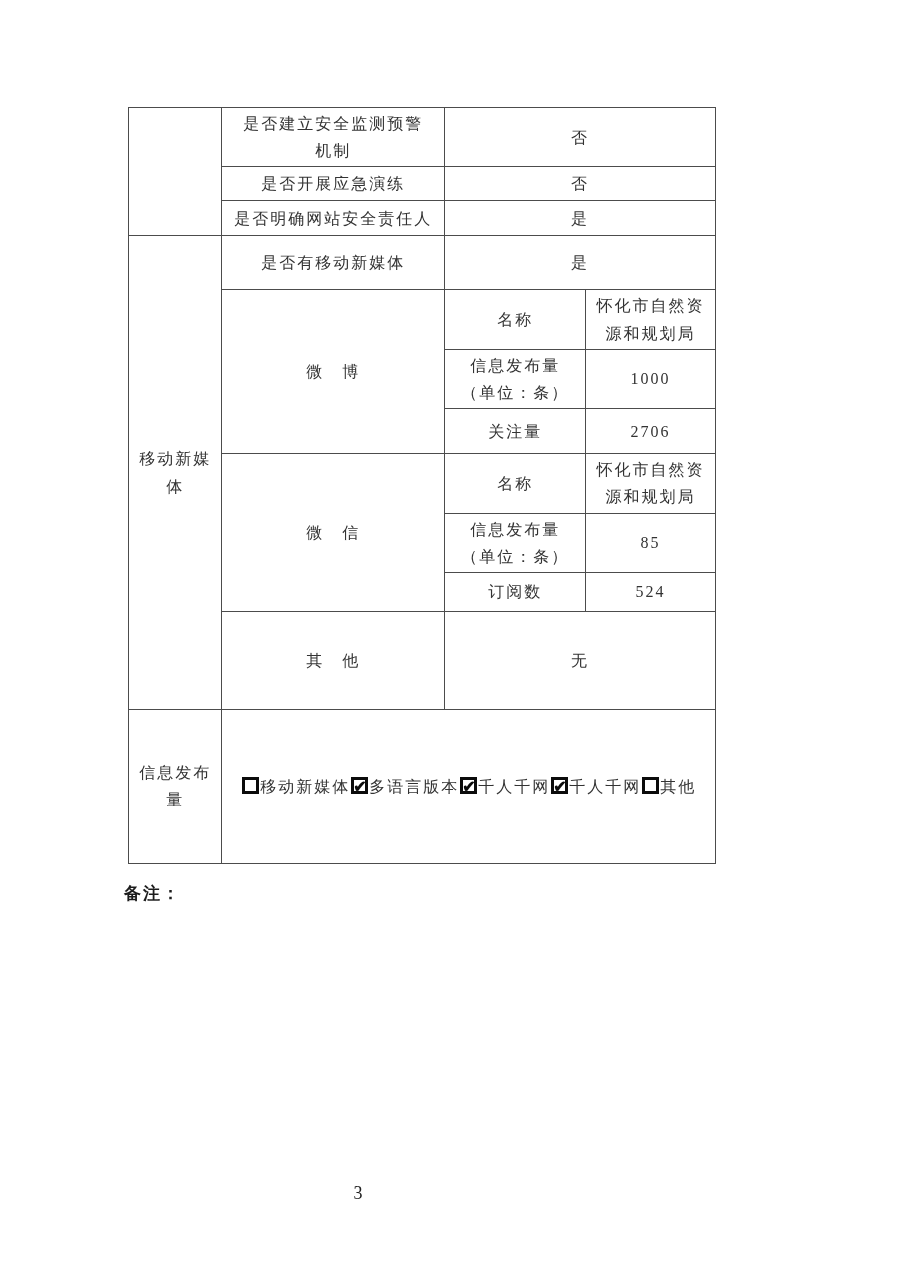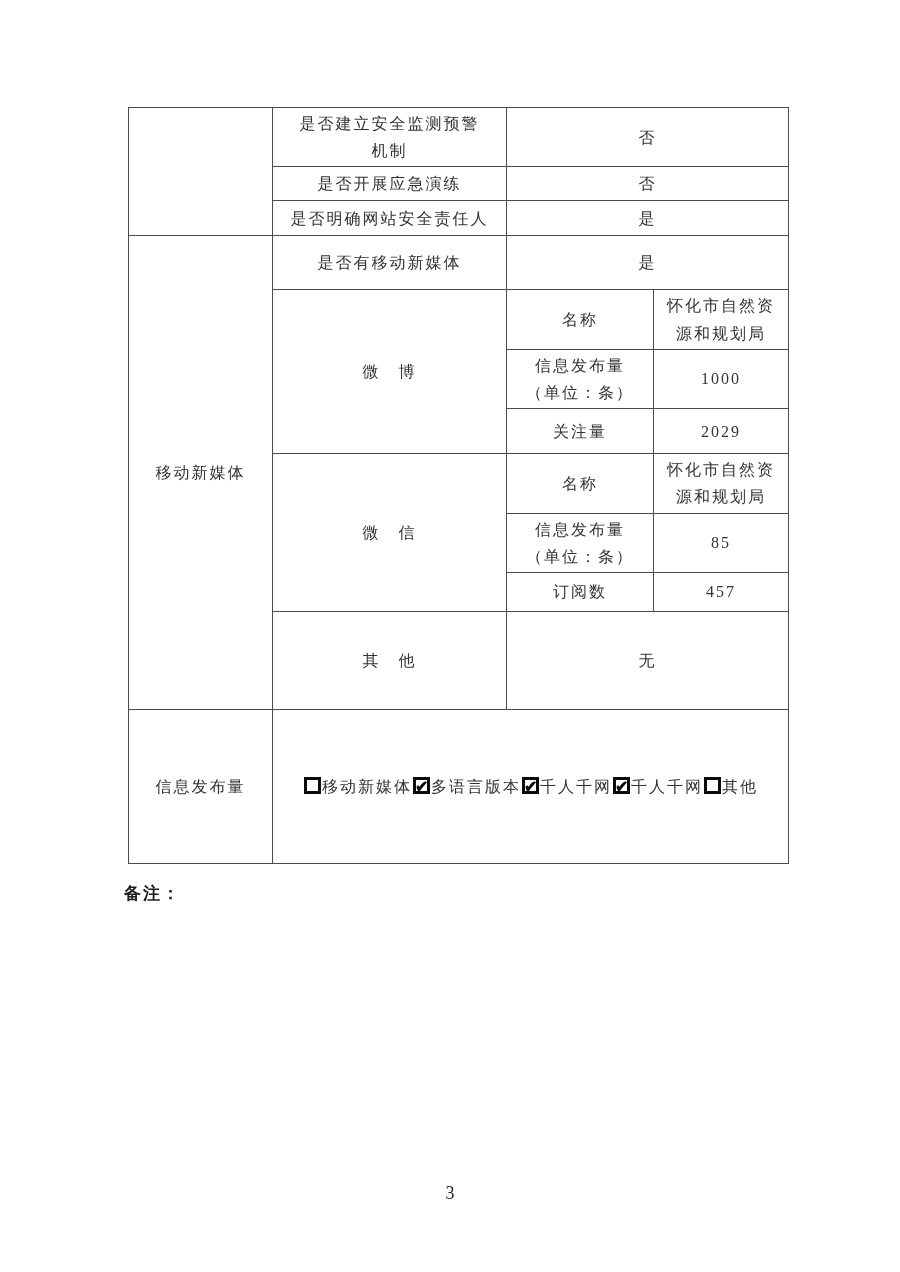--- a/index.html
+++ b/index.html
@@ -5,21 +5,21 @@
   * { box-sizing: border-box; }
   html, body { margin: 0; padding: 0; }
   body {
     width: 900px; height: 1272px;
     background: #ffffff;
     font-family: "Liberation Serif", "DejaVu Serif", serif;
     color: #333333;
   }
   .page {
     position: relative;
-    width: 900px; height: 1272px;
+    width: 716px; height: 1272px;
     background: #ffffff;
     overflow: hidden;
     padding-left: 36px;
   }
   table.report {
     position: absolute;
     left: 128px; top: 107px;
     border-collapse: collapse;
     table-layout: fixed;
   }
@@ -120,37 +120,37 @@
         <td class="pre">怀化市自然资
 源和规划局</td>
       </tr>
       <tr style="height:55px">
         <td class="pre">信息发布量
 （单位：条）</td>
         <td class="num">1000</td>
       </tr>
       <tr style="height:45px">
         <td>关注量</td>
-        <td class="num">2029</td>
+        <td class="num">2706</td>
       </tr>
 
       <tr style="height:57px">
         <td rowspan="3">微　信</td>
         <td>名称</td>
         <td class="pre">怀化市自然资
 源和规划局</td>
       </tr>
       <tr style="height:53px">
         <td class="pre">信息发布量
 （单位：条）</td>
         <td class="num">85</td>
       </tr>
       <tr style="height:39px">
         <td>订阅数</td>
-        <td class="num">457</td>
+        <td class="num">524</td>
       </tr>
 
       <tr style="height:98px">
         <td>其　他</td>
         <td colspan="2">无</td>
       </tr>
 
       <tr style="height:154px">
         <td class="section-label">信息发布量</td>
         <td colspan="3" class="opts-cell">

